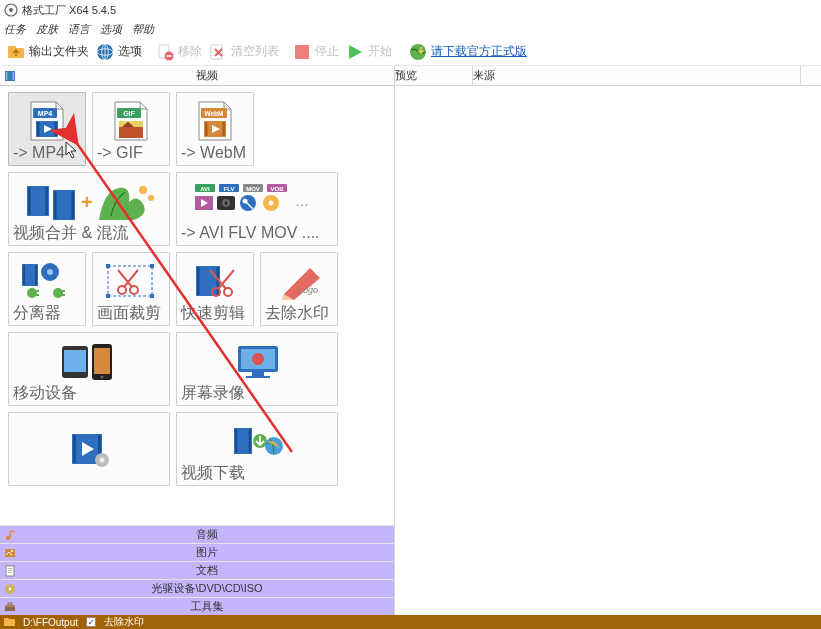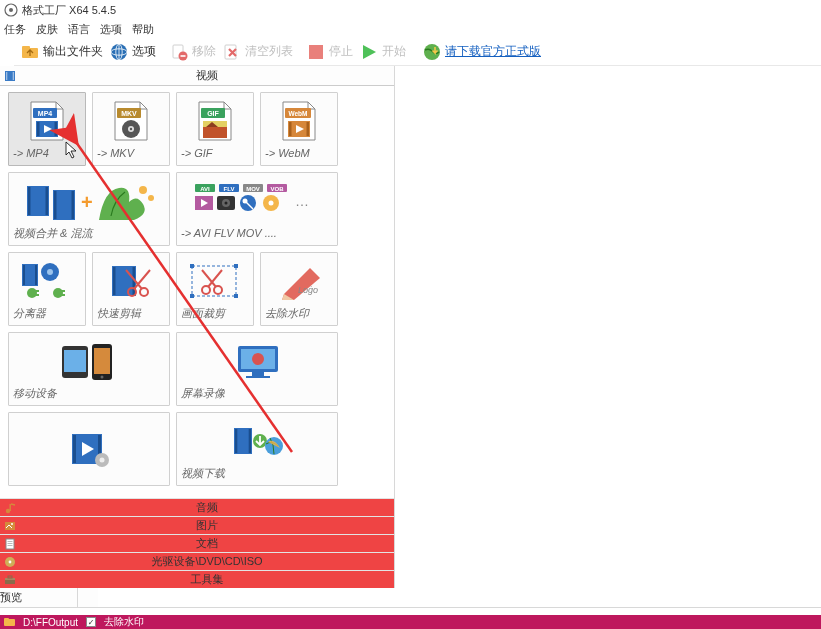--- a/index.html
+++ b/index.html
@@ -1,59 +1,59 @@
 <!DOCTYPE html>
 <html><head>
 <meta charset="utf-8">
 <style>
   * { box-sizing: border-box; margin: 0; padding: 0; font-family: "Microsoft YaHei", Arial, sans-serif; }
   html, body { width: 821px; height: 629px; overflow: hidden; background: #fff; }
 
   .titlebar { height: 20px; display: flex; align-items: center; padding: 8px 4px; font-size: 11px; color: #333; }
   .titlebar .app-icon { width: 14px; height: 14px; margin-right: 4px; }
 
-  .menubar { height: 18px; display: flex; align-items: center; padding: 0 4px; gap: 10px; font-size: 11px; color: #333; }
+  .menubar { height: 18px; display: flex; align-items: center; padding: 0 4px; gap: 10px; font-size: 11px; color: #333; font-style: italic; }
   .menubar span { cursor: default; }
 
-  .toolbar { height: 28px; display: flex; align-items: center; padding: 2px 6px; gap: 6px; border-bottom: 1px solid #e8e8e8; font-size: 12px; color: #444; margin-left: 14px; }
+  .toolbar { height: 28px; display: flex; align-items: center; padding: 2px 6px; gap: 6px; border-bottom: 1px solid #e8e8e8; font-size: 12px; color: #444; }
   .toolbar .tb-item { display: flex; align-items: center; gap: 3px; color: #c0c0c0; }
   .toolbar .tb-item.enabled { color: #333; }
   .toolbar .tb-item .ic { width: 20px; height: 20px; display:flex; align-items:center; justify-content:center; }
   .toolbar .link { color: #1560c0; text-decoration: underline; }
   .toolbar .sep { width: 1px; }
 
-  .body { display: flex; height: calc(100% - 20px - 18px - 28px - 14px); flex-direction: column; }
+  .body { display: flex; height: calc(100% - 20px - 18px - 28px - 14px); }
 
   .left { width: 395px; display: flex; flex-direction: column; border-right: 1px solid #d8d8d8; }
   .left-section-head { height: 20px; display:flex; align-items:center; font-size:11px; color:#333; border-bottom:1px solid #ccc; background:#fdfdfd; }
   .left-section-head .lh-icon { width: 20px; display:flex; justify-content:center; }
   .left-section-head .lh-label { flex:1; text-align:center; }
 
   .grid-area { padding: 6px 8px; }
   .row { display: flex; gap: 6px; margin-bottom: 6px; }
   .tile { width: 78px; height: 74px; border: 1px solid #d0d0d0; background:#fcfcfc; display:flex; flex-direction:column; padding:4px; border-radius:1px; position:relative; }
   .tile.half-wide { width: 162px; }
   .tile.selected { background:#e7e7e7; border-color:#b9b9b9; }
   .tile .thumb { flex:1; display:flex; align-items:center; justify-content:center; }
-  .tile .caption { font-size: 11px; color:#666; height:16px; display:flex; align-items:center;font-style:italic; }
+  .tile .caption { font-size: 16px; color:#666; height:16px; display:flex; align-items:center; }
 
   .bottom-cats { margin-top:auto; }
-  .cat-row { height: 18px; display:flex; align-items:center; font-size:11px; color:#333; border-top:1px solid #e3e3e3; background:#ef4444; }
+  .cat-row { height: 18px; display:flex; align-items:center; font-size:11px; color:#333; border-top:1px solid #e3e3e3; background:#c4b5fd; }
   .cat-row .c-icon { width: 20px; display:flex; justify-content:center; }
   .cat-row .c-label { flex:1; text-align:center; }
 
   .right { flex:1; display:flex; flex-direction:column; }
   .right-header { height: 20px; display:flex; border-bottom:1px solid #d8d8d8; font-size:11px; color:#333; }
   .right-header .col { display:flex; align-items:center; border-right:1px solid #d8d8d8; background:#fdfdfd; }
   .right-header .col.preview { width:78px; }
   .right-header .col.source { flex:1; }
   .right-header .col.last { width:20px; border-right:none; }
   .right-body { flex:1; background:#fff; }
 
-  .statusbar { height: 14px; background:#be185d; color:#fff; font-size:10px; display:flex; align-items:center; padding:0 4px; gap:8px; }
+  .statusbar { height: 14px; background:#a16207; color:#fff; font-size:10px; display:flex; align-items:center; padding:0 4px; gap:8px; }
   .statusbar .chk { width:10px; height:10px; background:#fff; border:1px solid #888; display:inline-flex; align-items:center; justify-content:center; font-size:8px; color:#333; }
 
   .arrow-overlay { position: fixed; left:0; top:0; width:821px; height:629px; pointer-events:none; }
 
   svg { display:block; }
 </style>
 </head>
 <body>
 
 <div class="titlebar">
@@ -173,34 +173,20 @@
                 <rect x="15" y="22" width="2.5" height="14" fill="#1a4e8f"></rect>
                 <rect x="32.5" y="22" width="2.5" height="14" fill="#1a4e8f"></rect>
               <path d="M22 25 L30 29 L22 33 Z" fill="#fff"></path>
             </svg>
           </div>
           <div class="caption">-&gt; MP4</div>
 
           <svg style="position:absolute; left:56px; top:48px;" width="14" height="18">
               <path d="M1 1 L1 14 L4 11 L7 17 L9 16 L6 10 L11 10 Z" fill="#fff" stroke="#000" stroke-width="0.8"></path>
             </svg>
-        </div>
-        <div class="tile">
-          <div class="thumb">
-            <svg width="50" height="42">
-              <path d="M9 2 H34 L41 9 V40 H9 Z" fill="#fff" stroke="#888"></path>
-                <path d="M34 2 V9 H41" fill="none" stroke="#888"></path>
-              <rect x="11" y="8" width="24" height="10" rx="1" fill="#b88a2e"></rect>
-                <text x="23" y="16" font-size="7" fill="#fff" text-anchor="middle" font-weight="bold">MKV</text>
-              <circle cx="25" cy="29" r="9" fill="#555"></circle>
-                <circle cx="25" cy="29" r="3" fill="#ddd"></circle>
-                <circle cx="25" cy="29" r="1.2" fill="#555"></circle>
-            </svg>
-          </div>
-          <div class="caption">-&gt; MKV</div>
         </div>
         <div class="tile">
           <div class="thumb">
             <svg width="50" height="42">
               <path d="M9 2 H34 L41 9 V40 H9 Z" fill="#fff" stroke="#888"></path>
                 <path d="M34 2 V9 H41" fill="none" stroke="#888"></path>
               <rect x="11" y="8" width="24" height="10" rx="1" fill="#3aa25e"></rect>
                 <text x="23" y="16" font-size="7" fill="#fff" text-anchor="middle" font-weight="bold">GIF</text>
               <rect x="13" y="21" width="24" height="17" fill="#c1522a"></rect>
                 <rect x="13" y="21" width="24" height="6" fill="#e4d063"></rect>
@@ -288,44 +274,44 @@
               <circle cx="40" cy="33" r="5" fill="#5fb04e"></circle>
                 <rect x="44" y="30" width="3" height="2" fill="#5fb04e"></rect>
                 <rect x="44" y="34" width="3" height="2" fill="#5fb04e"></rect>
             </svg>
           </div>
           <div class="caption">分离器</div>
         </div>
         <div class="tile">
           <div class="thumb">
             <svg width="58" height="42">
-              <rect x="10" y="6" width="24" height="30" fill="#2f6fbf"></rect>
-                <rect x="11" y="7" width="2.5" height="28" fill="#1a4e8f"></rect>
-                <rect x="30.5" y="7" width="2.5" height="28" fill="#1a4e8f"></rect>
-              <circle cx="30" cy="32" r="4" fill="none" stroke="#d9534f" stroke-width="2"></circle>
-                <circle cx="42" cy="32" r="4" fill="none" stroke="#d9534f" stroke-width="2"></circle>
-              <path d="M32 29 L48 10 M40 29 L24 10" stroke="#d9534f" stroke-width="2"></path>
-            </svg>
-          </div>
-          <div class="caption">快速剪辑</div>
-        </div>
-        <div class="tile">
-          <div class="thumb">
-            <svg width="58" height="42">
               <rect x="6" y="6" width="44" height="30" fill="none" stroke="#2f6fbf" stroke-dasharray="3 2"></rect>
               <rect x="4" y="4" width="4" height="4" fill="#2f6fbf"></rect>
                 <rect x="48" y="4" width="4" height="4" fill="#2f6fbf"></rect>
                 <rect x="4" y="34" width="4" height="4" fill="#2f6fbf"></rect>
                 <rect x="48" y="34" width="4" height="4" fill="#2f6fbf"></rect>
               <circle cx="20" cy="30" r="4" fill="none" stroke="#d9534f" stroke-width="2"></circle>
                 <circle cx="32" cy="30" r="4" fill="none" stroke="#d9534f" stroke-width="2"></circle>
               <path d="M22 27 L36 10 M30 27 L16 10" stroke="#d9534f" stroke-width="2"></path>
             </svg>
           </div>
           <div class="caption">画面裁剪</div>
+        </div>
+        <div class="tile">
+          <div class="thumb">
+            <svg width="58" height="42">
+              <rect x="10" y="6" width="24" height="30" fill="#2f6fbf"></rect>
+                <rect x="11" y="7" width="2.5" height="28" fill="#1a4e8f"></rect>
+                <rect x="30.5" y="7" width="2.5" height="28" fill="#1a4e8f"></rect>
+              <circle cx="30" cy="32" r="4" fill="none" stroke="#d9534f" stroke-width="2"></circle>
+                <circle cx="42" cy="32" r="4" fill="none" stroke="#d9534f" stroke-width="2"></circle>
+              <path d="M32 29 L48 10 M40 29 L24 10" stroke="#d9534f" stroke-width="2"></path>
+            </svg>
+          </div>
+          <div class="caption">快速剪辑</div>
         </div>
         <div class="tile">
           <div class="thumb">
             <svg width="58" height="42">
               <path d="M14 34 L40 8 L50 18 L24 40 L12 40 Z" fill="#e26a5f"></path>
               <path d="M14 34 L24 40 L12 40 Z" fill="#f0c9a5"></path>
               <text x="28" y="33" font-size="9" fill="#888" font-style="italic">Loġo</text>
             </svg>
           </div>
           <div class="caption">去除水印</div>
@@ -442,20 +428,23 @@
         <span class="c-label">工具集</span>
       </div>
     </div>
   </div>
 
   <div class="right">
     <div class="right-header">
       <div class="col preview">
           <span>预览</span>
         </div>
+      <div class="col source">
+          <span>来源</span>
+        </div>
       <div class="col last"></div>
     </div>
     <div class="right-body"></div>
   </div>
 </div>
 
 <div class="statusbar">
   <span>
       <svg width="11" height="10">
         <rect x="0" y="2" width="11" height="7" rx="1" fill="#f4b64a"></rect>

